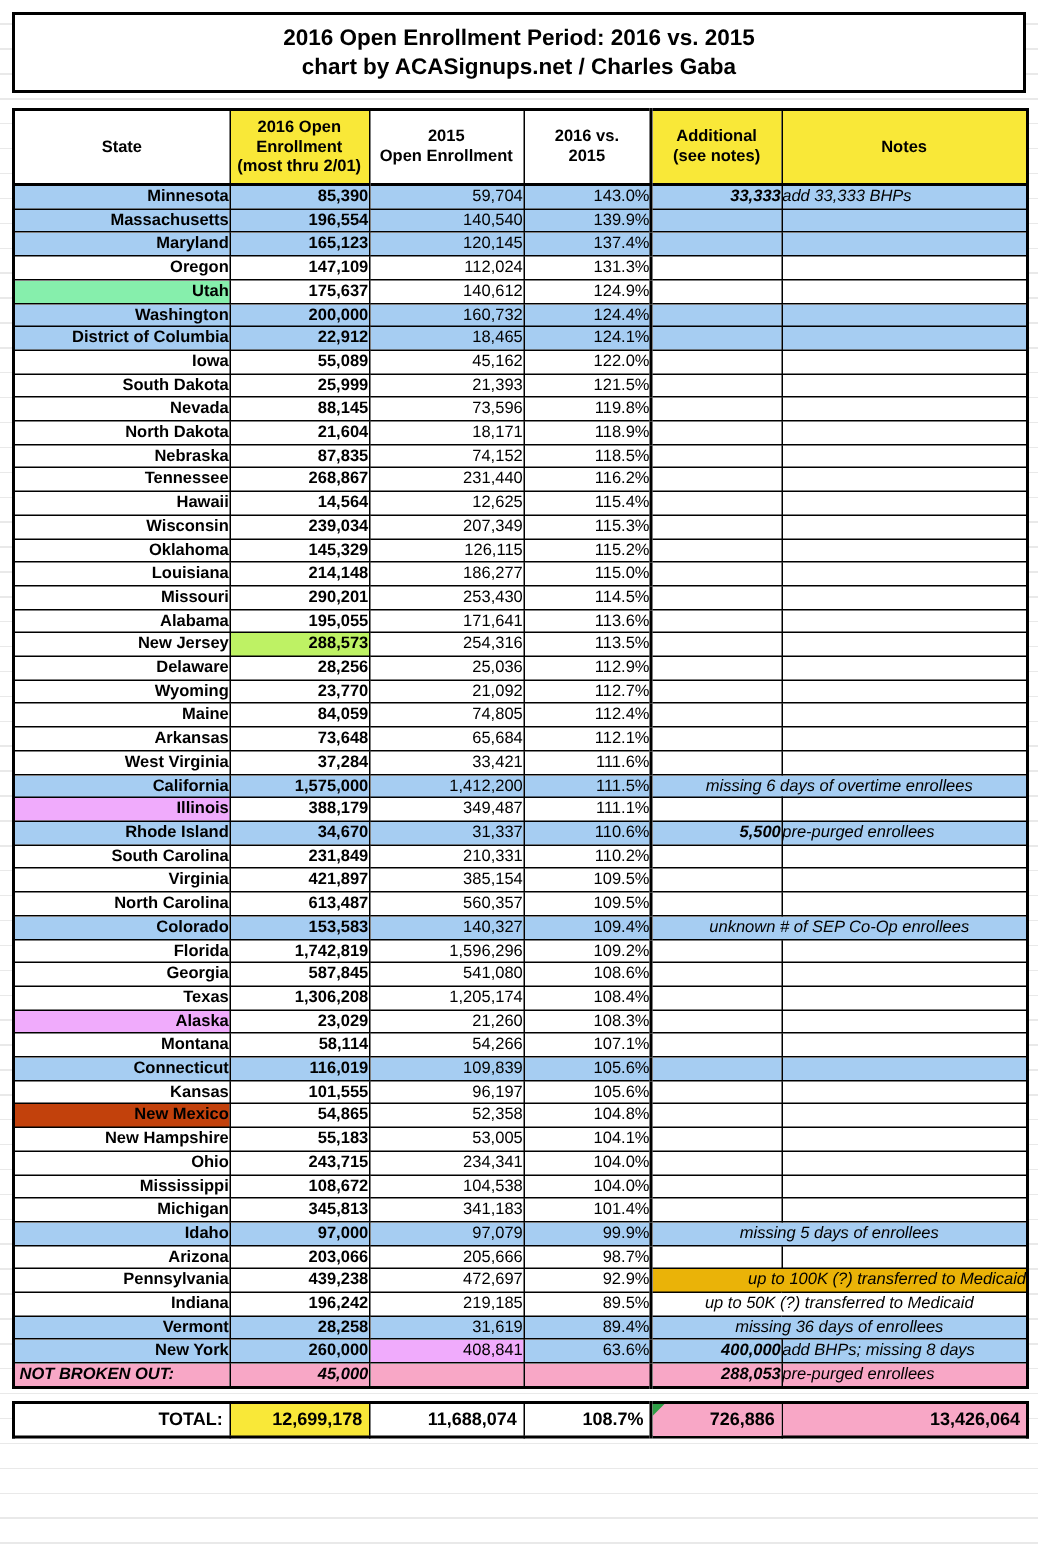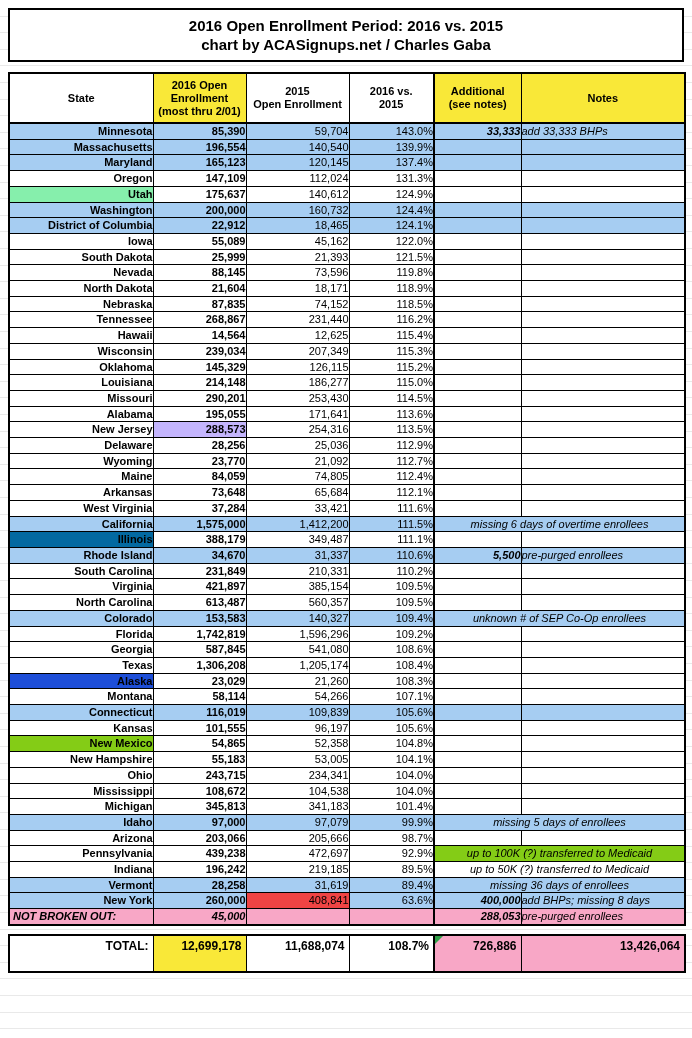--- a/index.html
+++ b/index.html
@@ -39,21 +39,21 @@
 
   
   .r-pink td{font-style:italic;}
   .r-pink td.s{text-align:left;padding-left:3px;font-style:italic;}
   .r-pink td.n{font-weight:bold;}
 
   
   .total-table{margin-top:8px;border:2px solid #000;}
   .total-table td{
     border:1px solid #000;height:21px;line-height:21px;font-size:12px;
-    font-weight:bold;text-align:right;padding:0 4px 14px 0;background:#fff;overflow:hidden;white-space:nowrap;
+    font-weight:bold;text-align:right;padding:0 4px 0 0;background:#fff;overflow:hidden;white-space:nowrap;
   }
   td.rel{position:relative;}
   .tri{
     position:absolute;top:0;left:0;width:0;height:0;
     border-top:8px solid #2e9e46;border-right:8px solid transparent;
   }
 </style>
 </head>
 <body>
 
@@ -236,21 +236,21 @@
         <tr class="r-white">
           <td class="s" style="background: rgb(255, 255, 255);">Alabama</td>
           <td class="n b" style="background: rgb(255, 255, 255);">195,055</td>
           <td class="n" style="background: rgb(255, 255, 255);">171,641</td>
           <td class="n" style="background: rgb(255, 255, 255);">113.6%</td>
           <td class="add bl-thick" style="background: rgb(255, 255, 255);"></td>
           <td class="note" style="background: rgb(255, 255, 255);"></td>
         </tr>
         <tr class="r-white">
           <td class="s" style="background: rgb(255, 255, 255);">New Jersey</td>
-          <td class="n b" style="background: #c4b5fd; padding-left: 20px;">288,573</td>
+          <td class="n b" style="background: #bef264; padding-left: 20px;">288,573</td>
           <td class="n" style="background: rgb(255, 255, 255);">254,316</td>
           <td class="n" style="background: rgb(255, 255, 255);">113.5%</td>
           <td class="add bl-thick" style="background: rgb(255, 255, 255);"></td>
           <td class="note" style="background: rgb(255, 255, 255);"></td>
         </tr>
         <tr class="r-white">
           <td class="s" style="background: rgb(255, 255, 255);">Delaware</td>
           <td class="n b" style="background: rgb(255, 255, 255);">28,256</td>
           <td class="n" style="background: rgb(255, 255, 255);">25,036</td>
           <td class="n" style="background: rgb(255, 255, 255);">112.9%</td>
@@ -290,21 +290,21 @@
           <td class="note" style="background: rgb(255, 255, 255);"></td>
         </tr>
         <tr class="r-blue">
           <td class="s" style="background: rgb(166, 205, 242);">California</td>
           <td class="n b" style="background: rgb(166, 205, 242);">1,575,000</td>
           <td class="n" style="background: rgb(166, 205, 242);">1,412,200</td>
           <td class="n" style="background: rgb(166, 205, 242);">111.5%</td>
           <td class="spannote bl-thick" colspan="2" style="background: rgb(166, 205, 242);">missing 6 days of overtime enrollees</td>
         </tr>
         <tr class="r-white">
-          <td class="s" style="background: #0369a1;">Illinois</td>
+          <td class="s" style="background: #f0abfc;">Illinois</td>
           <td class="n b" style="background: rgb(255, 255, 255);">388,179</td>
           <td class="n" style="background: rgb(255, 255, 255);">349,487</td>
           <td class="n" style="background: rgb(255, 255, 255);">111.1%</td>
           <td class="add bl-thick" style="background: rgb(255, 255, 255);"></td>
           <td class="note" style="background: rgb(255, 255, 255);"></td>
         </tr>
         <tr class="r-blue">
           <td class="s" style="background: rgb(166, 205, 242);">Rhode Island</td>
           <td class="n b" style="background: rgb(166, 205, 242);">34,670</td>
           <td class="n" style="background: rgb(166, 205, 242);">31,337</td>
@@ -361,21 +361,21 @@
         </tr>
         <tr class="r-white">
           <td class="s" style="background: rgb(255, 255, 255);">Texas</td>
           <td class="n b" style="background: rgb(255, 255, 255);">1,306,208</td>
           <td class="n" style="background: rgb(255, 255, 255);">1,205,174</td>
           <td class="n" style="background: rgb(255, 255, 255);">108.4%</td>
           <td class="add bl-thick" style="background: rgb(255, 255, 255);"></td>
           <td class="note" style="background: rgb(255, 255, 255);"></td>
         </tr>
         <tr class="r-white">
-          <td class="s" style="background: #1d4ed8; padding-left: 12px;">Alaska</td>
+          <td class="s" style="background: #f0abfc; padding-left: 12px;">Alaska</td>
           <td class="n b" style="background: rgb(255, 255, 255);">23,029</td>
           <td class="n" style="background: rgb(255, 255, 255);">21,260</td>
           <td class="n" style="background: rgb(255, 255, 255);">108.3%</td>
           <td class="add bl-thick" style="background: rgb(255, 255, 255);"></td>
           <td class="note" style="background: rgb(255, 255, 255);"></td>
         </tr>
         <tr class="r-white">
           <td class="s" style="background: rgb(255, 255, 255);">Montana</td>
           <td class="n b" style="background: rgb(255, 255, 255);">58,114</td>
           <td class="n" style="background: rgb(255, 255, 255);">54,266</td>
@@ -393,21 +393,21 @@
         </tr>
         <tr class="r-white">
           <td class="s" style="background: rgb(255, 255, 255);">Kansas</td>
           <td class="n b" style="background: rgb(255, 255, 255);">101,555</td>
           <td class="n" style="background: rgb(255, 255, 255);">96,197</td>
           <td class="n" style="background: rgb(255, 255, 255);">105.6%</td>
           <td class="add bl-thick" style="background: rgb(255, 255, 255);"></td>
           <td class="note" style="background: rgb(255, 255, 255);"></td>
         </tr>
         <tr class="r-white">
-          <td class="s" style="background: #84cc16;">New Mexico</td>
+          <td class="s" style="background: #c2410c;">New Mexico</td>
           <td class="n b" style="background: rgb(255, 255, 255);">54,865</td>
           <td class="n" style="background: rgb(255, 255, 255);">52,358</td>
           <td class="n" style="background: rgb(255, 255, 255);">104.8%</td>
           <td class="add bl-thick" style="background: rgb(255, 255, 255);"></td>
           <td class="note" style="background: rgb(255, 255, 255);"></td>
         </tr>
         <tr class="r-white">
           <td class="s" style="background: rgb(255, 255, 255);">New Hampshire</td>
           <td class="n b" style="background: rgb(255, 255, 255);">55,183</td>
           <td class="n" style="background: rgb(255, 255, 255);">53,005</td>
@@ -452,40 +452,40 @@
           <td class="n" style="background: rgb(255, 255, 255);">205,666</td>
           <td class="n" style="background: rgb(255, 255, 255);">98.7%</td>
           <td class="add bl-thick" style="background: rgb(255, 255, 255);"></td>
           <td class="note" style="background: rgb(255, 255, 255);"></td>
         </tr>
         <tr class="r-white">
           <td class="s" style="background: rgb(255, 255, 255);">Pennsylvania</td>
           <td class="n b" style="background: rgb(255, 255, 255);">439,238</td>
           <td class="n" style="background: rgb(255, 255, 255);">472,697</td>
           <td class="n" style="background: rgb(255, 255, 255);">92.9%</td>
-          <td class="spannote bl-thick" colspan="2" style="background: #84cc16;">up to 100K (?) transferred to Medicaid</td>
+          <td class="spannote bl-thick" colspan="2" style="background: #eab308; text-align: right;">up to 100K (?) transferred to Medicaid</td>
         </tr>
         <tr class="r-white">
           <td class="s" style="background: rgb(255, 255, 255);">Indiana</td>
           <td class="n b" style="background: rgb(255, 255, 255);">196,242</td>
           <td class="n" style="background: rgb(255, 255, 255);">219,185</td>
           <td class="n" style="background: rgb(255, 255, 255);">89.5%</td>
           <td class="spannote bl-thick" colspan="2" style="background: rgb(255, 255, 255);">up to 50K (?) transferred to Medicaid</td>
         </tr>
         <tr class="r-blue">
           <td class="s" style="background: rgb(166, 205, 242);">Vermont</td>
           <td class="n b" style="background: rgb(166, 205, 242);">28,258</td>
           <td class="n" style="background: rgb(166, 205, 242);">31,619</td>
           <td class="n" style="background: rgb(166, 205, 242);">89.4%</td>
           <td class="spannote bl-thick" colspan="2" style="background: rgb(166, 205, 242);">missing 36 days of enrollees</td>
         </tr>
         <tr class="r-blue">
           <td class="s" style="background: rgb(166, 205, 242);">New York</td>
           <td class="n b" style="background: rgb(166, 205, 242);">260,000</td>
-          <td class="n" style="background: #ef4444;">408,841</td>
+          <td class="n" style="background: #f0abfc;">408,841</td>
           <td class="n" style="background: rgb(166, 205, 242);">63.6%</td>
           <td class="add bl-thick" style="background: rgb(166, 205, 242);">400,000</td>
           <td class="note" style="background: rgb(166, 205, 242);">add BHPs; missing 8 days</td>
         </tr>
         <tr class="r-pink">
           <td class="s" style="background: rgb(248, 167, 198);">NOT BROKEN OUT:</td>
           <td class="n b" style="background: rgb(248, 167, 198);">45,000</td>
           <td class="n" style="background: rgb(248, 167, 198);"></td>
           <td class="n" style="background: rgb(248, 167, 198);"></td>
           <td class="add bl-thick" style="background: rgb(248, 167, 198);">288,053</td>

